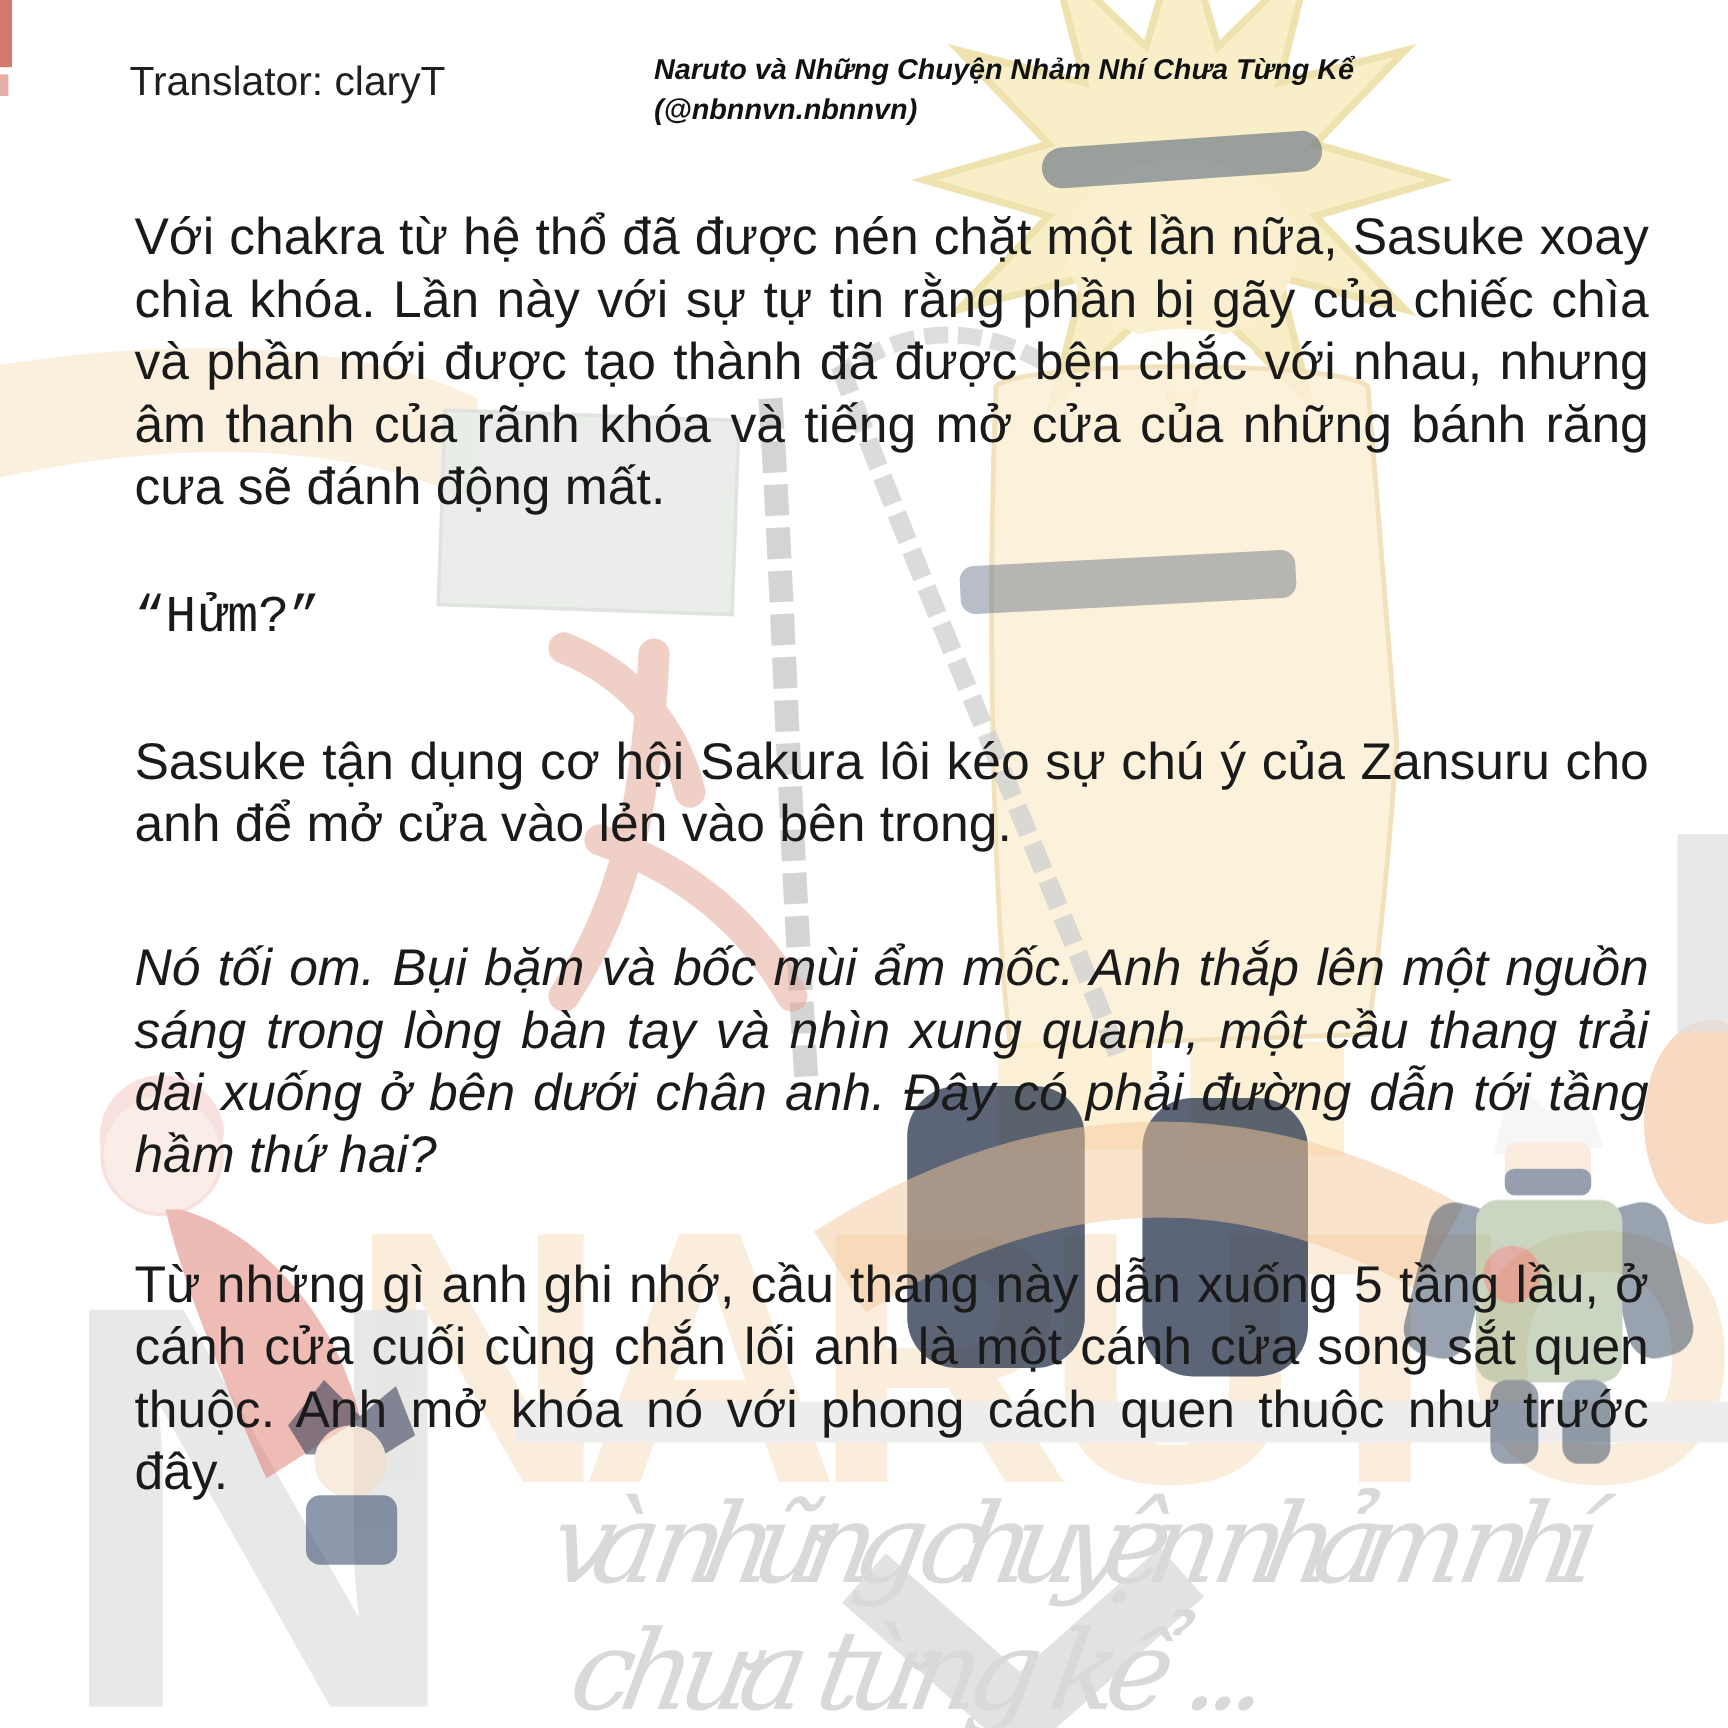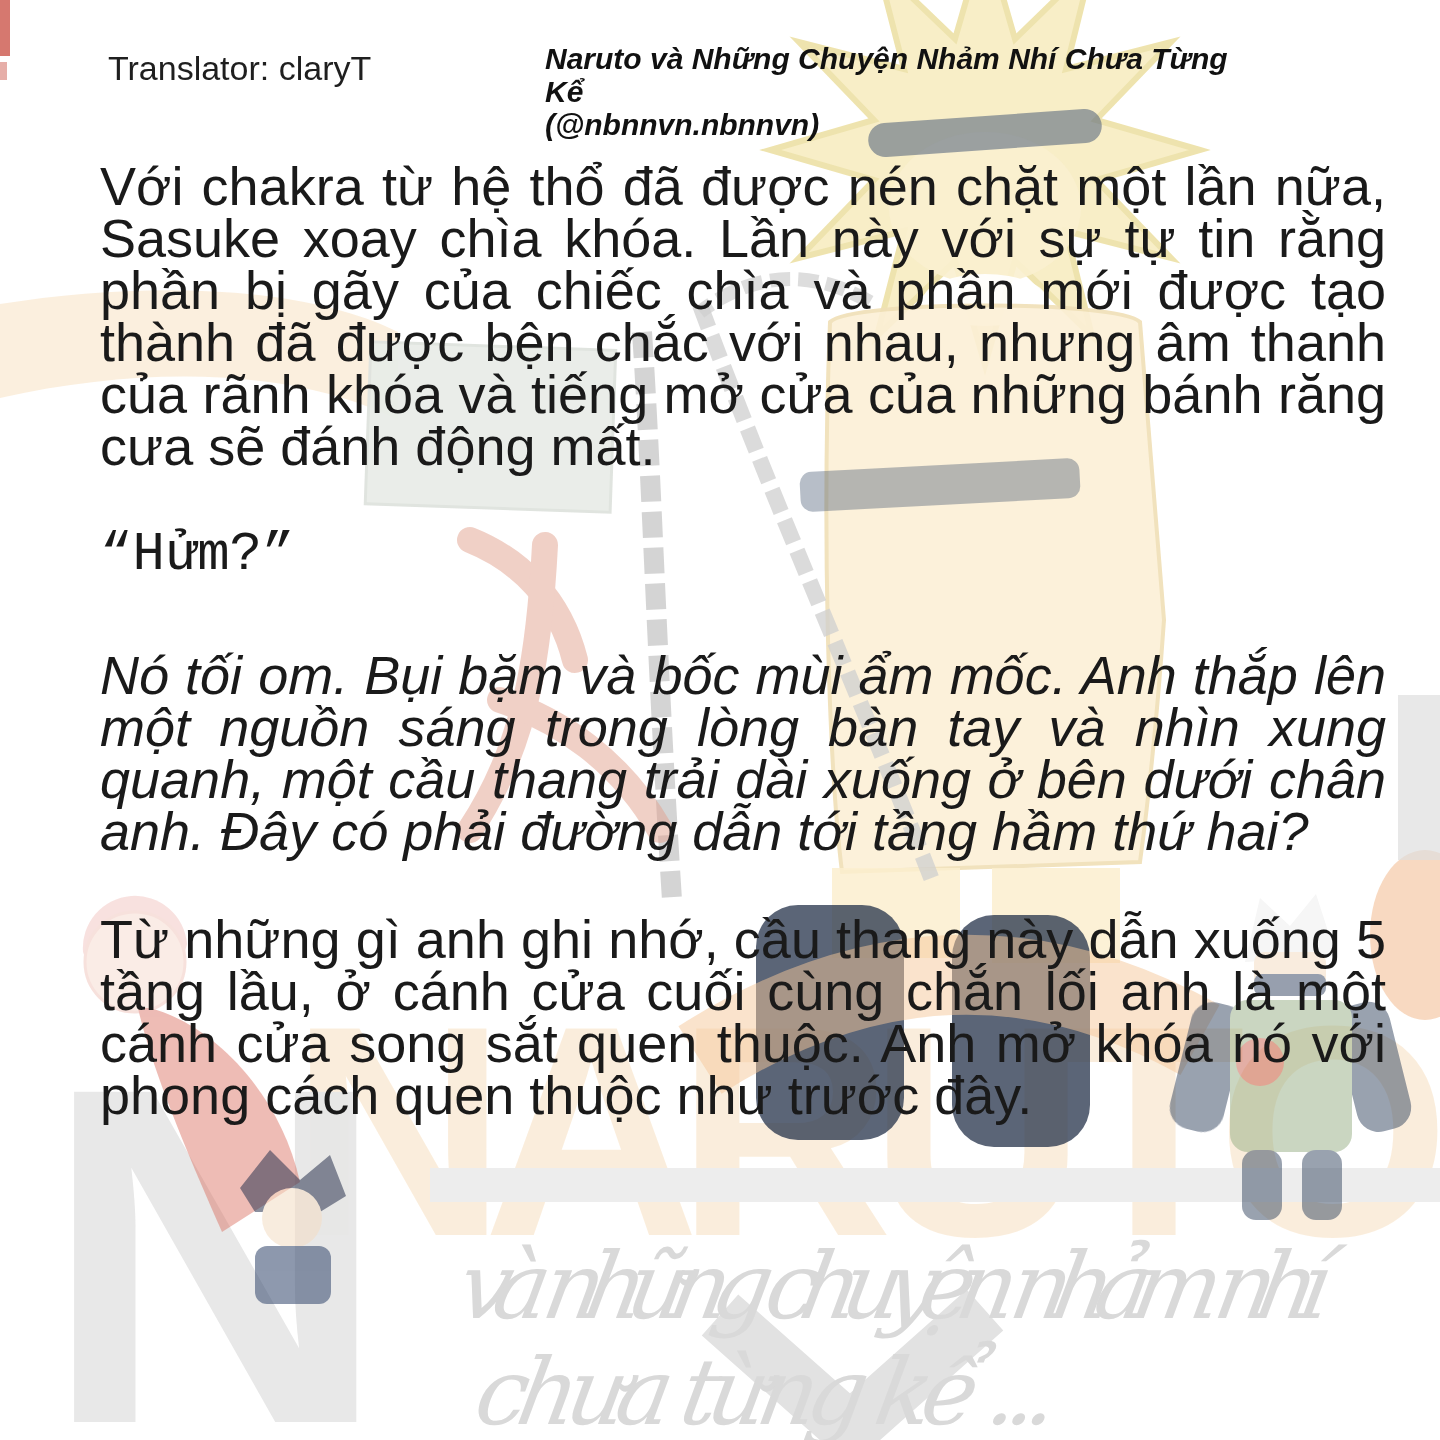--- a/index.html
+++ b/index.html
@@ -14,26 +14,26 @@
     position:absolute;top:0;left:0;width:1440px;height:1440px;z-index:0;
   }
   
   #content{position:absolute;top:0;left:0;width:1440px;height:1440px;z-index:1;}
   .translator{
     position:absolute;left:108px;top:48px;
     font-size:34px;line-height:40px;color:#1f1f1f;white-space:nowrap;
   }
   .title-block{
     position:absolute;left:545px;top:42px;width:720px;
-    font-weight:bold;font-style:italic;font-size:30px;line-height:33px;color:#111;
+    font-weight:bold;font-style:italic;font-size:24px;line-height:33px;color:#111;
   }
   .body-text{position:absolute;top:160px;left:0;width:1440px;}
   .body-text p{
-    margin:0;padding:0 54px 0 100px;
-    font-size:54px;line-height:52px;
+    margin:12px;padding:0 54px 0 100px;
+    font-size:43px;line-height:52px;
     text-align:justify;text-justify:inter-word;
     color:#1a1a1a;
   }
   .gap-a{margin-top:57px !important;font-family:Liberation Mono, monospace;}
   .gap-b{margin-top:63px !important;}
   .gap-c{margin-top:52px !important;}
   .gap-d{margin-top:68px !important;}
   .gap-e{margin-top:68px !important;font-style:italic;}
   .gap-f{margin-top:56px !important;}
 </style>
@@ -120,17 +120,18 @@
   <div class="translator">Translator: claryT</div>
 
   <div class="title-block">
     <div>Naruto và Những Chuyện Nhảm Nhí Chưa Từng Kể</div>
     <div>(@nbnnvn.nbnnvn)</div>
   </div>
 
   <div class="body-text">
     <p>Với chakra từ hệ thổ đã được nén chặt một lần nữa, Sasuke xoay chìa khóa. Lần này với sự tự tin rằng phần bị gãy của chiếc chìa và phần mới được tạo thành đã được bện chắc với nhau, nhưng âm thanh của rãnh khóa và tiếng mở cửa của những bánh răng cưa sẽ đánh động mất.</p>
     <p class="gap-a">“Hửm?”</p>
+    <p class="gap-d">Sasuke tận dụng cơ hội Sakura lôi kéo sự chú ý của Zansuru cho anh để mở cửa vào lẻn vào bên trong.</p>
     <p class="gap-e">Nó tối om. Bụi bặm và bốc mùi ẩm mốc. Anh thắp lên một nguồn sáng trong lòng bàn tay và nhìn xung quanh, một cầu thang trải dài xuống ở bên dưới chân anh. Đây có phải đường dẫn tới tầng hầm thứ hai?</p>
     <p class="gap-f">Từ những gì anh ghi nhớ, cầu thang này dẫn xuống 5 tầng lầu, ở cánh cửa cuối cùng chắn lối anh là một cánh cửa song sắt quen thuộc. Anh mở khóa nó với phong cách quen thuộc như trước đây.</p>
   </div>
 
 </div>
 
 </body></html>

